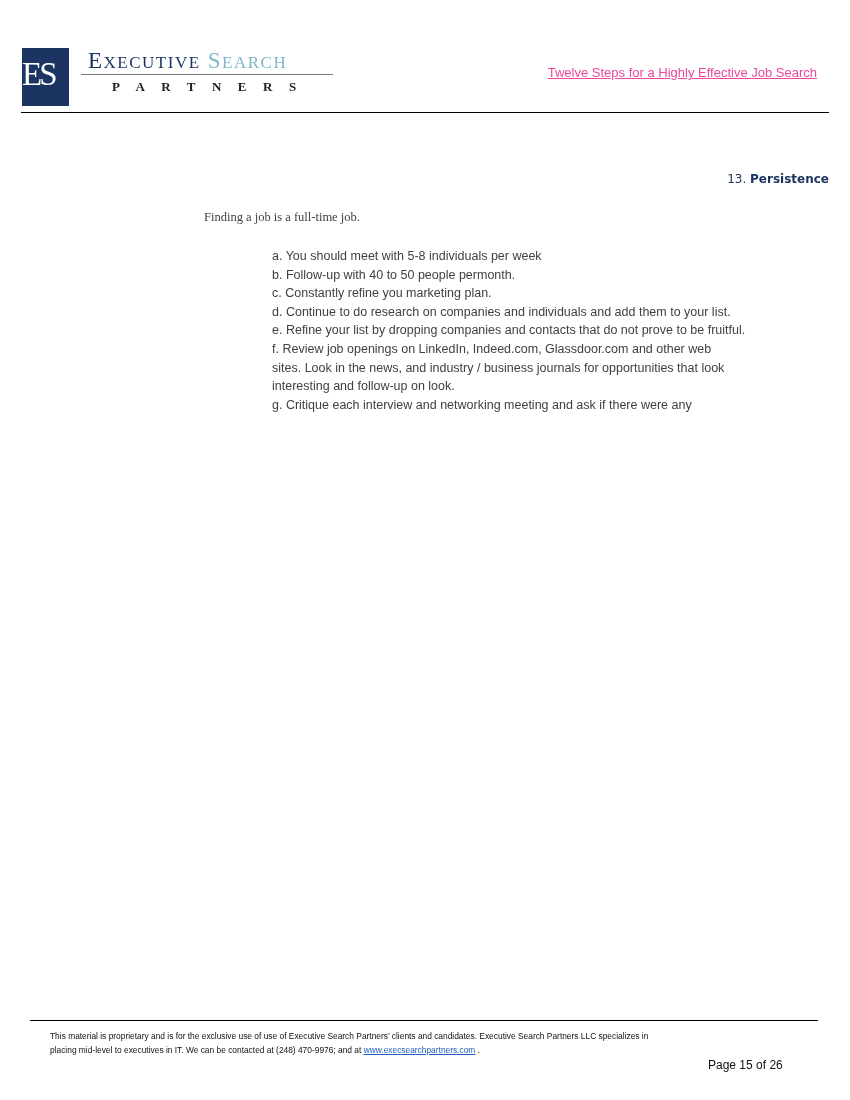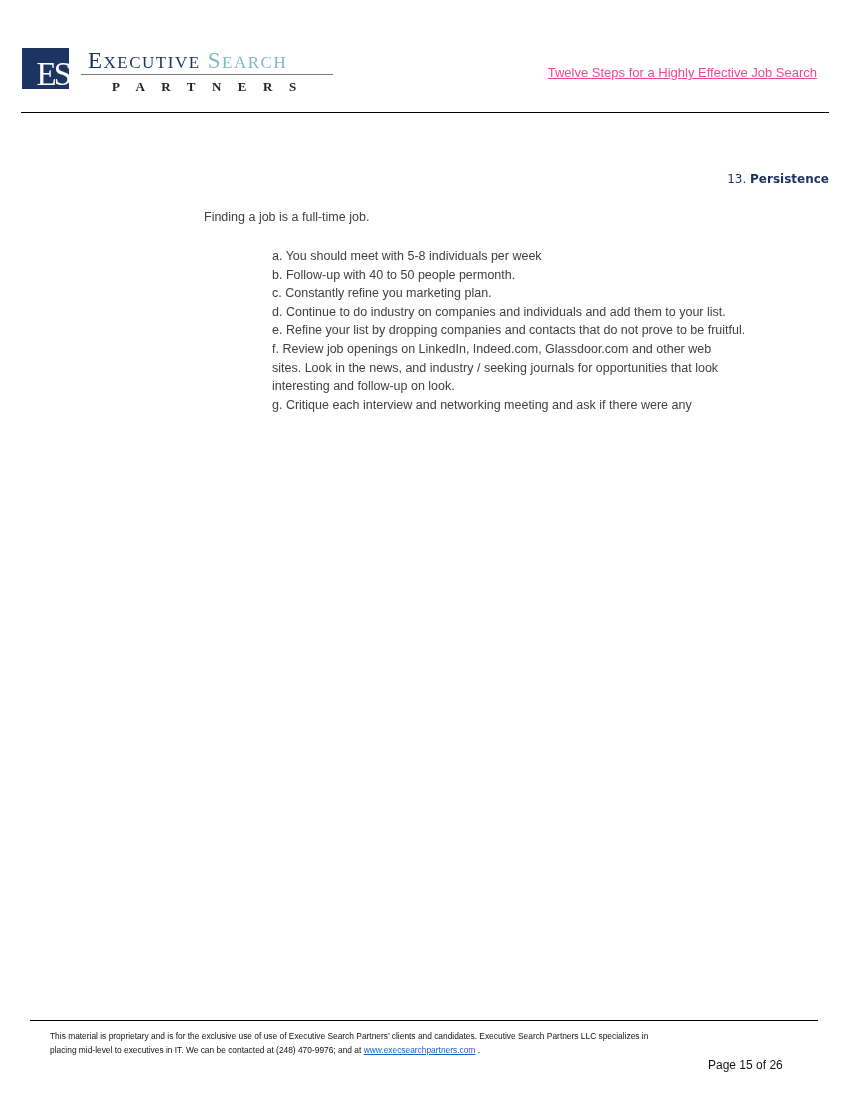--- a/index.html
+++ b/index.html
@@ -13,27 +13,27 @@
       position: relative;
       overflow: hidden;
       font-family: "Liberation Sans", sans-serif;
       color: #404040;
     }
     .logo-box {
       position: absolute;
       left: 22px;
       top: 48px;
       width: 47px;
-      height: 41px;
+      height: 58px;
       background: #1c3461;
       color: #ffffff;
       font-family: "Liberation Serif", serif;
       font-size: 33px;
       line-height: 47px;
-      text-align: right;
+      text-align: left;
       letter-spacing: -3px;
     }
     .logo-box span { display: inline-block; margin-top: 3px; }
     .logo-title {
       position: absolute;
       left: 88px;
       top: 49px;
       font-family: "Liberation Serif", serif;
       font-size: 23px;
       letter-spacing: 1.5px;
@@ -89,21 +89,21 @@
       font-size: 12px;
       color: #1c3461;
       white-space: nowrap;
     }
     .section-heading .num { font-weight: normal; }
     .section-heading .title { font-weight: bold; }
     .intro {
       position: absolute;
       left: 204px;
       top: 210px;
-      font-family: Liberation Sans, sans-serif;
+      font-family: Liberation Serif, serif;
       font-size: 12.5px;
       color: #404040;
       white-space: nowrap;
     }
     .list {
       position: absolute;
       left: 272px;
       top: 247px;
       width: 540px;
       margin: 0;
@@ -180,28 +180,28 @@
   <li>
     <span class="line">a.  You should meet with 5-8 individuals per week</span>
   </li>
   <li>
     <span class="line">b.  Follow-up with 40 to 50 people permonth.</span>
   </li>
   <li>
     <span class="line">c.  Constantly refine you marketing plan.</span>
   </li>
   <li>
-    <span class="line">d.  Continue to do industry on companies and individuals and add them to your list.</span>
+    <span class="line">d.  Continue to do research on companies and individuals and add them to your list.</span>
   </li>
   <li>
     <span class="line">e.  Refine your list by dropping companies and contacts that do not prove to be fruitful.</span>
   </li>
   <li>
     <span class="line">f.  Review job openings on LinkedIn, Indeed.com, Glassdoor.com and other web</span>
-    <span class="line">sites. Look in the news, and industry / seeking journals for opportunities that look</span>
+    <span class="line">sites. Look in the news, and industry / business journals for opportunities that look</span>
     <span class="line">interesting and follow-up on look.</span>
   </li>
   <li>
     <span class="line">g.  Critique each interview and networking meeting and ask if there were any</span>
   </li>
 </ul>
 
 <div class="footer-rule"></div>
 <div class="footer-text">
   <span class="line">This material is proprietary and is for the exclusive use of use of Executive Search Partners’ clients and candidates. Executive Search Partners LLC specializes in</span>

